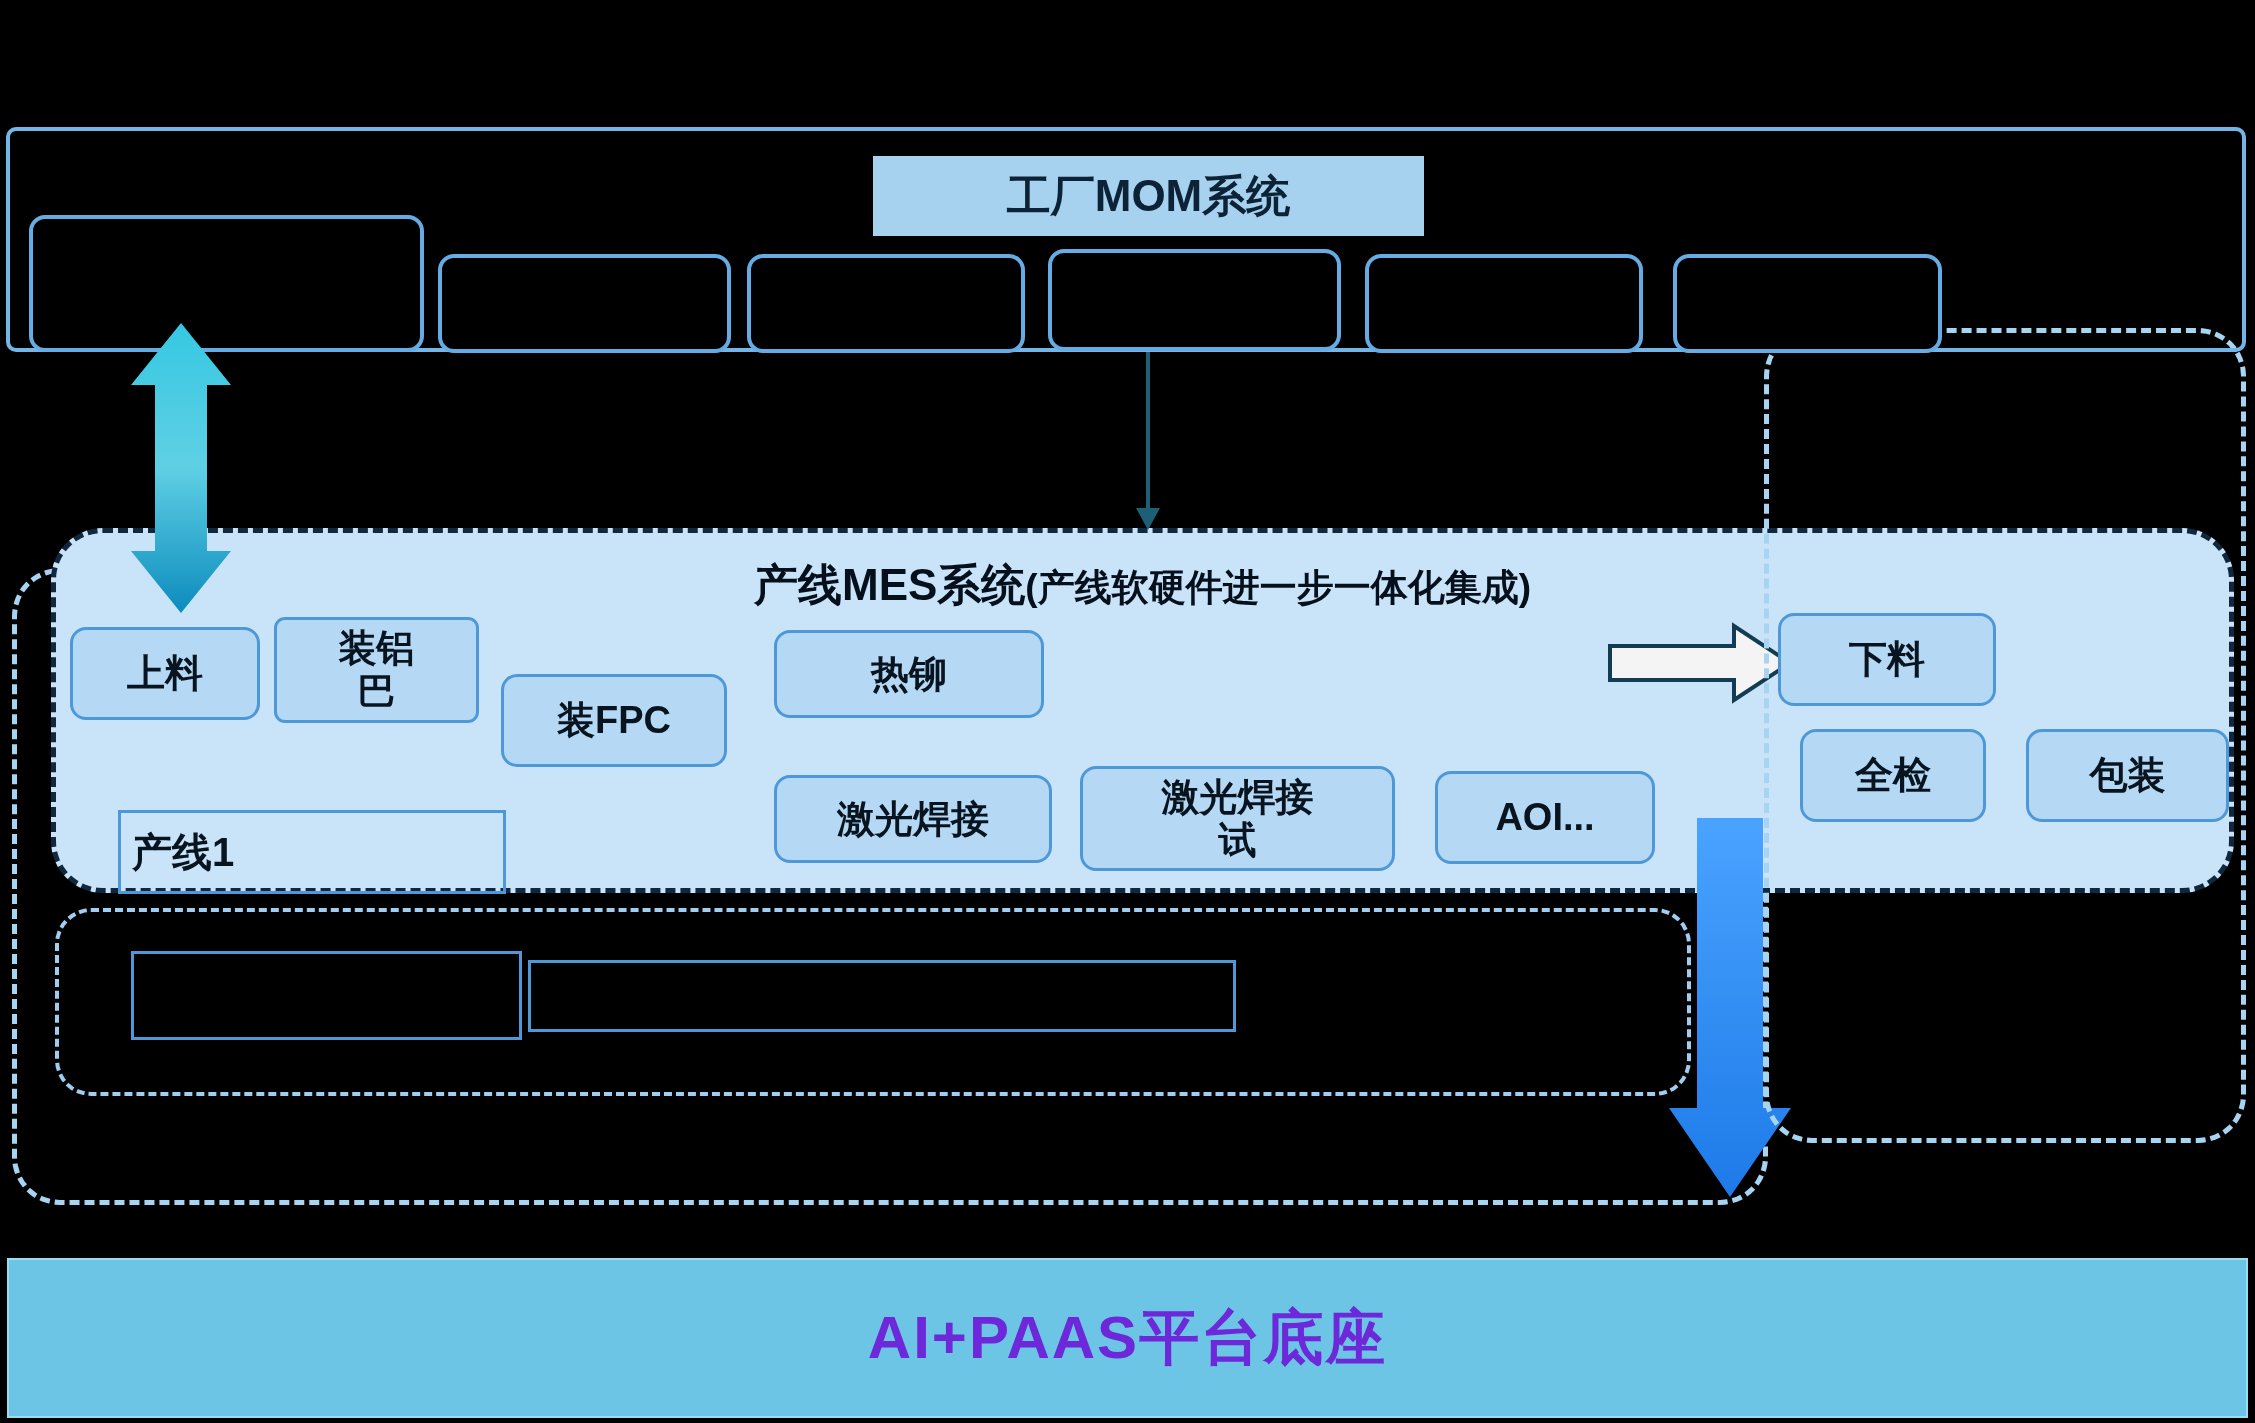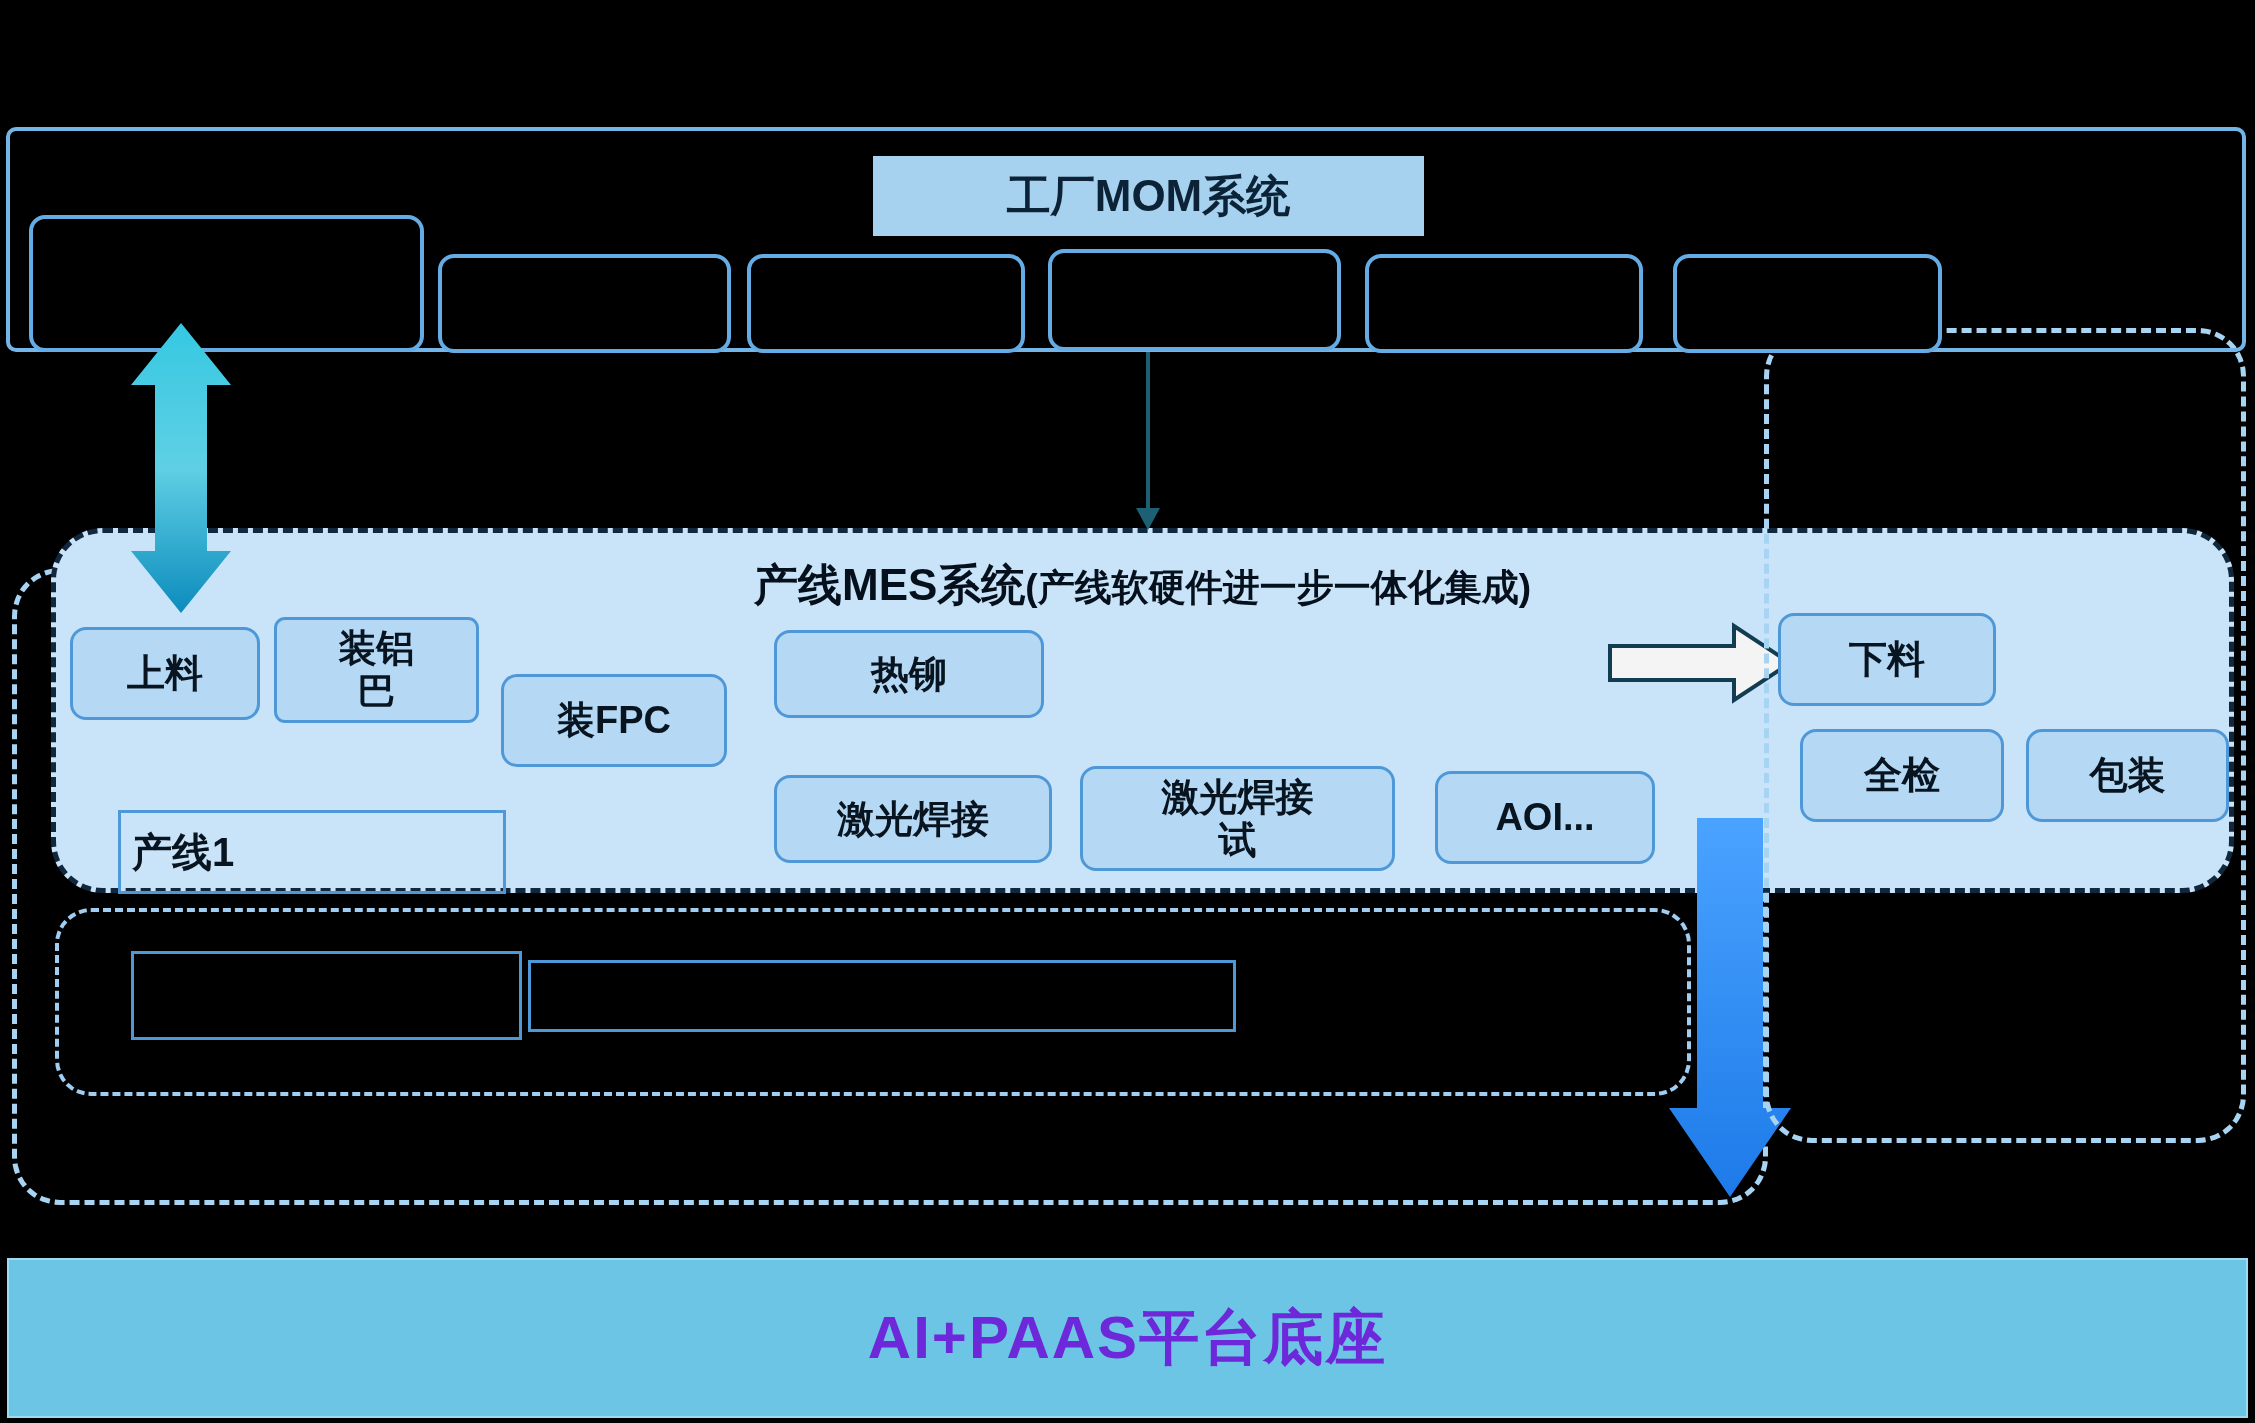--- a/index.html
+++ b/index.html
@@ -94,21 +94,21 @@
         <stop offset="0" stop-color="#4aa3ff"></stop>
         <stop offset="1" stop-color="#1d7ae8"></stop>
       </linearGradient>
     </defs>
     <polygon points="29,0 95,0 95,290 123,290 62,379 1,290 29,290" fill="url(#g2)"></polygon>
   </svg>
 
   <div class="dashed" style="left:1764px;top:328px;width:482px;height:815px;"></div>
 
   <div class="station" style="left:1778px;top:613px;width:218px;height:93px;">下料</div>
-  <div class="station" style="left:1800px;top:729px;width:204px;height:93px;">全检</div>
+  <div class="station" style="left:1800px;top:729px;width:186px;height:93px;">全检</div>
   <div class="station" style="left:2026px;top:729px;width:203px;height:93px;">包装</div>
 
   <div class="top-frame"></div>
   <div class="mom-header">工厂MOM系统</div>
 
   <div class="emptybox" style="left:29px;top:215px;width:395px;height:137px;"></div>
   <div class="emptybox" style="left:438px;top:254px;width:293px;height:99px;"></div>
   <div class="emptybox" style="left:747px;top:254px;width:278px;height:99px;"></div>
   <div class="emptybox" style="left:1048px;top:249px;width:293px;height:102px;"></div>
   <div class="emptybox" style="left:1365px;top:254px;width:278px;height:99px;"></div>

